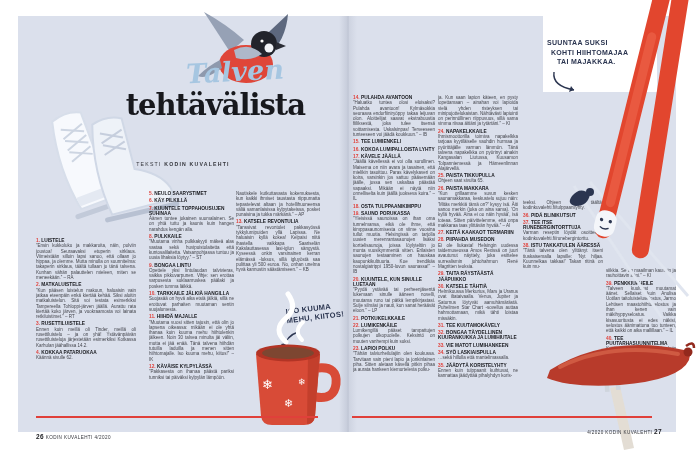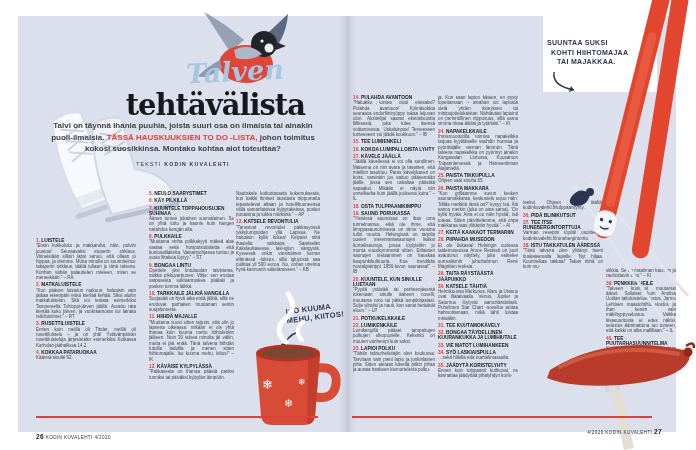--- a/index.html
+++ b/index.html
@@ -93,21 +93,20 @@
         <line x1="50" y1="28" x2="72" y2="36"></line>
           <line x1="72" y1="28" x2="50" y2="38"></line>
         <line x1="51" y1="40" x2="73" y2="48"></line>
           <line x1="73" y1="40" x2="51" y2="50"></line>
       </g>
     </g>
   </svg>
 
   <div id="title-script">Talven</div>
   <div id="title-main">tehtävälista</div>
-  <div id="intro"><span>Talvi on täynnä ihania puuhia, joista suuri osa on ilmaisia tai ainakin puoli-ilmaisia. </span><span class="hl">TÄSSÄ HAUSKUUKSIEN TO DO -LISTA,</span><span> johon toimitus kokosi suosikkinsa. Montako kohtaa aiot toteuttaa?</span></div>
   <div id="byline"><span>TEKSTI</span> <b>KODIN KUVALEHTI</b></div>
 
   <div id="columns">
       <div class="col" style="left: 36px; top: 238px; width: 100px; height: 178px;">
         <div class="item">
           <div class="ihead"><span class="inum">1. </span><span>LUISTELE</span></div>
           <div class="ibody">”Ensin kukkoluku ja makkaroita, näin, polviin joustoa! Seuraavaksi etuperin sirklaus. Viimeistään silloin lapsi sanoo, että ollaan jo hippaa, ja olemme. Mutta minulla on suunnitelma: takaperin sirklaus, täältä tullaan jo tänä talvena. Kunhan vähän palauttelen mieleen, miten se meneekään.” – RA</div>
         </div>
         <div class="item">
           <div class="ihead"><span class="inum">2. </span><span>MATKALUISTELE</span></div>

